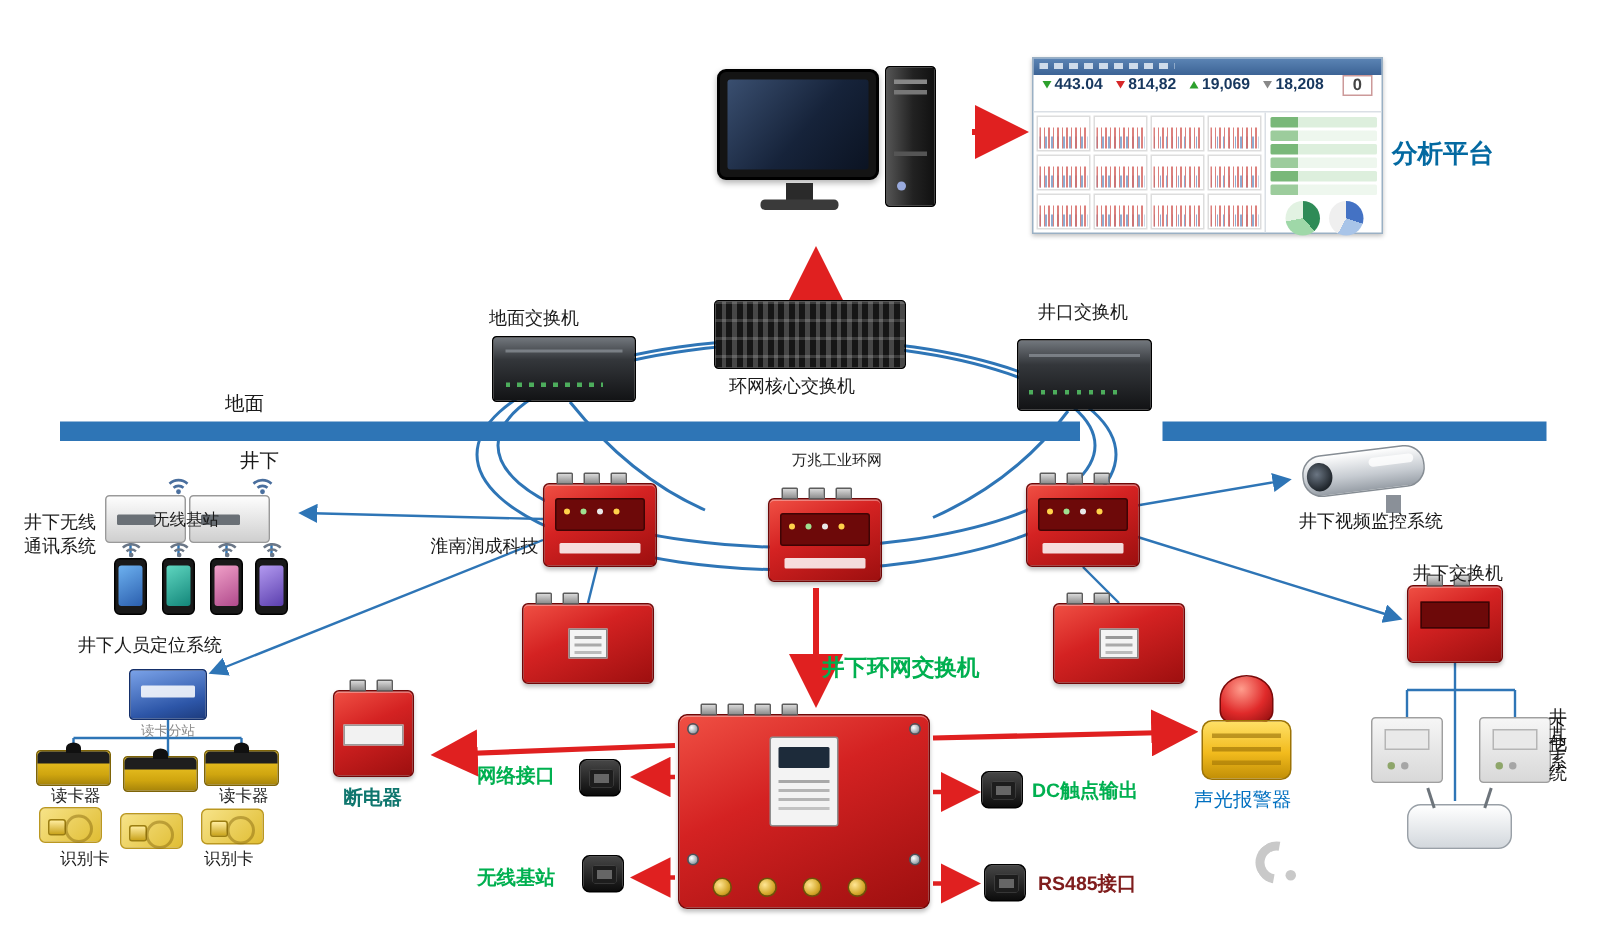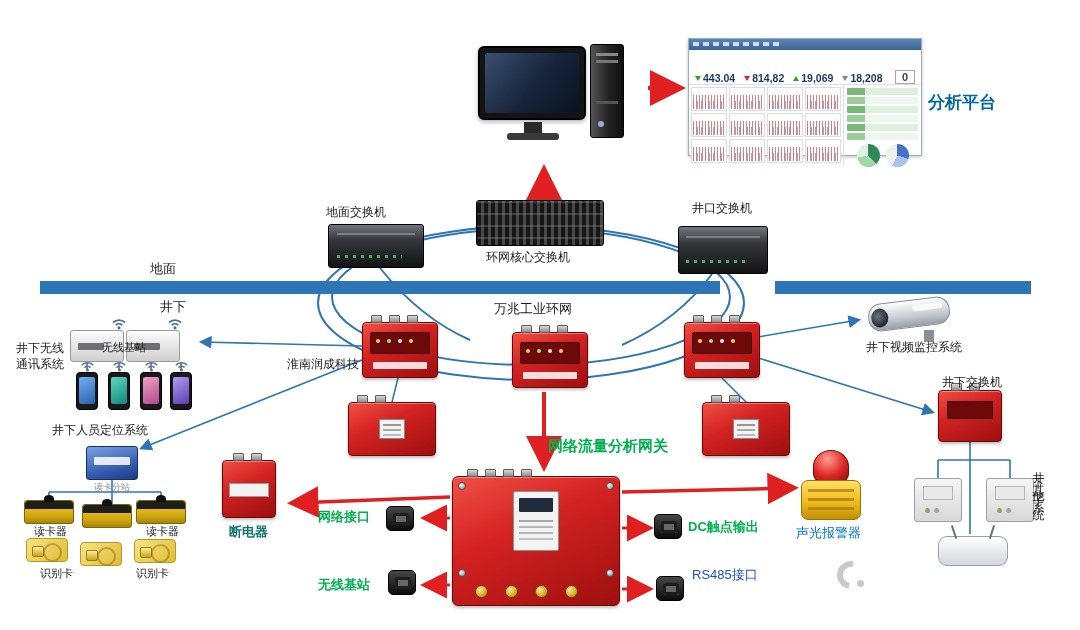--- a/index.html
+++ b/index.html
@@ -15,21 +15,21 @@
 .m-neck{width:18px;height:12px;background:#2a2a2a}
 .m-foot{width:52px;height:7px;background:#3a3a3a;border-radius:3px}
 .tower{width:34px;height:94px;background:linear-gradient(90deg,#555 0%,#222 55%,#111 100%);border:1px solid #000;border-radius:3px}
 .tower::before{content:"";position:absolute;left:5px;top:8px;width:22px;height:3px;background:#888;box-shadow:0 7px 0 #777,0 48px 0 #555}
 .tower::after{content:"";position:absolute;left:7px;bottom:10px;width:6px;height:6px;border-radius:50%;background:#9ad}
 
 
 .dashboard{width:234px;height:118px;background:#fff;border:1px solid #9ab0c4;box-shadow:0 1px 3px rgba(0,0,0,.25)}
 .dash-top{position:relative;height:11px;background:linear-gradient(#5b84b4,#3c6395)}
 .dash-top::after{content:"";position:absolute;left:4px;top:3px;width:90px;height:4px;background:repeating-linear-gradient(90deg,#cfdcea 0 6px,transparent 6px 10px)}
-.dash-stats{height:35px;display:flex;align-items:flex-end;gap:9px;padding:0 6px;border-bottom:1px solid #dadfe5}
+.dash-stats{height:25px;display:flex;align-items:flex-start;gap:9px;padding:0 6px;border-bottom:1px solid #dadfe5}
 .stat{font-size:10.5px;font-weight:bold;color:#17375e;display:flex;align-items:center;gap:2px}
 .stat::before{content:"";width:0;height:0;border-left:3px solid transparent;border-right:3px solid transparent;border-top:5px solid #2ca02c}
 .stat:nth-child(2)::before{border-top-color:#d62728}
 .stat:nth-child(3)::before{border-top:none;border-bottom:5px solid #2ca02c}
 .stat:nth-child(4)::before{border-top-color:#888}
 .stat.zero{margin-left:auto;border:1px solid #c99;padding:0 6px;font-size:11px;color:#444}
 .stat.zero::before{display:none}
 .dash-body{display:flex;height:80px}
 .dash-charts{display:grid;grid-template-columns:repeat(4,1fr);grid-auto-rows:1fr;gap:2px;padding:2px;width:154px}
 .cell{display:block;position:relative;border:1px solid #ddd;background:#fff}
@@ -232,21 +232,21 @@
   <div class="lbl" style="left:486px;top:250px">环网核心交换机</div>
   <div class="dev gsw" style="left:328px;top:224px;width:96px;height:44px"></div>
   <div class="lbl" style="left:326px;top:205px">地面交换机</div>
   <div class="dev gsw" style="left:678px;top:226px;width:90px;height:48px"></div>
   <div class="lbl" style="left:692px;top:201px">井口交换机</div>
 
   <div class="dev bar" style="left:40px;top:281px;width:680px"></div>
   <div class="dev bar" style="left:775px;top:281px;width:256px"></div>
   <div class="lbl" style="left:150px;top:261px;font-size:13px">地面</div>
   <div class="lbl" style="left:160px;top:299px;font-size:13px">井下</div>
-  <div class="lbl" style="left:494px;top:301px;font-size:13px">万兆工业环网</div>
+  <div class="lbl" style="left:528px;top:301px;font-size:10px">万兆工业环网</div>
 
   <div class="dev rswitch redbox" style="left:362px;top:322px">
     <div class="conns">
         <i></i>
         <i></i>
         <i></i>
       </div>
     <div class="rs-panel"></div>
   </div>
   <div class="dev rswitch redbox" style="left:512px;top:332px">
@@ -294,38 +294,38 @@
     <span class="bolt" style="left:5px;bottom:28px"></span>
     <span class="bolt" style="right:5px;bottom:28px"></span>
     <div class="gw-panel"></div>
     <div class="gw-ports">
         <i></i>
         <i></i>
         <i></i>
         <i></i>
       </div>
   </div>
-  <div class="lbl" style="left:548px;top:436px;font-size:15px;font-weight:bold;color:#00b050">网络流量分析网关</div>
+  <div class="lbl" style="left:548px;top:436px;font-size:15px;font-weight:bold;color:#00b050">井下环网交换机</div>
 
   <div class="dev breaker redbox" style="left:222px;top:460px">
     <div class="conns" style="left:10px">
         <i></i>
         <i></i>
       </div>
   </div>
   <div class="lbl" style="left:229px;top:524px;font-size:13px;font-weight:bold;color:#0f766e">断电器</div>
 
   <div class="dev plug" style="left:386px;top:506px"></div>
   <div class="lbl" style="left:318px;top:509px;font-size:13px;font-weight:bold;color:#00b050">网络接口</div>
   <div class="dev plug" style="left:388px;top:570px"></div>
   <div class="lbl" style="left:318px;top:577px;font-size:13px;font-weight:bold;color:#00b050">无线基站</div>
   <div class="dev plug" style="left:654px;top:514px"></div>
   <div class="lbl" style="left:688px;top:519px;font-size:13px;font-weight:bold;color:#00b050">DC触点输出</div>
   <div class="dev plug" style="left:656px;top:576px"></div>
-  <div class="lbl" style="left:692px;top:567px;font-size:13px;font-weight:normal;color:#1d4ed8">RS485接口</div>
+  <div class="lbl" style="left:692px;top:581px;font-size:13px;font-weight:bold;color:#7f1d1d">RS485接口</div>
 
   <div class="dev alarm" style="left:800px;top:450px">
     <div class="dome"></div>
     <div class="abody"></div>
   </div>
   <div class="lbl" style="left:796px;top:525px;font-size:13px;font-weight:normal;color:#0070c0">声光报警器</div>
 
   <div class="dev camera" style="left:862px;top:296px">
     <div class="mount"></div>
     <div class="cbody"></div>

